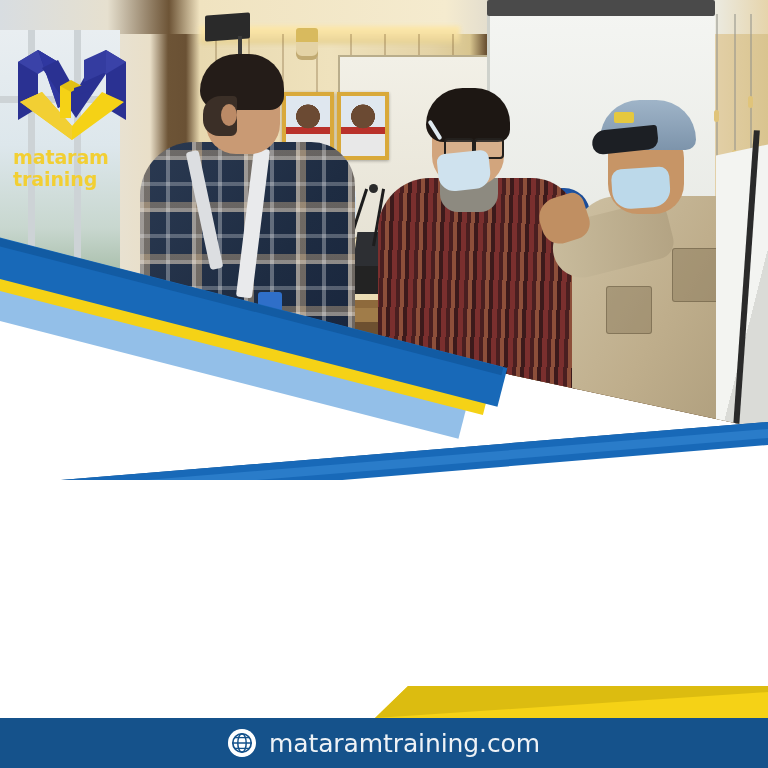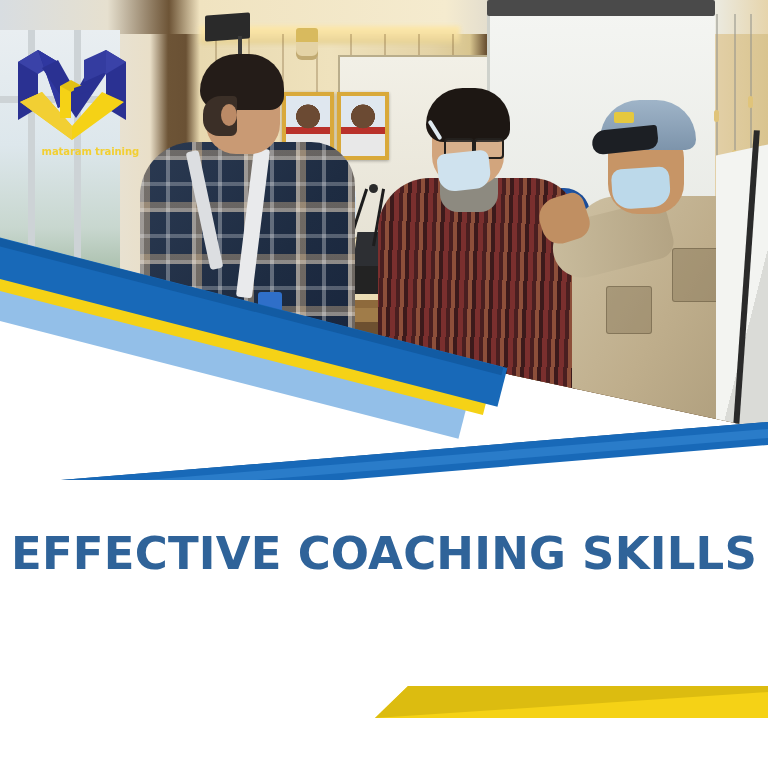--- a/index.html
+++ b/index.html
@@ -383,23 +383,23 @@
 
   
   .logo {
     position: absolute; left: 14px; top: 46px;
     width: 120px; height: 128px;
   }
   .logo-m { position: absolute; left: 0; top: 0; width: 114px; height: 96px; }
   .logo-text {
     position: absolute; left: -1px; top: 100px;
     width: 126px;
-    text-align: right;
+    text-align: left;
     color: #f2cf33;
-    font-size: 10px;
+    font-size: 19px;
     font-weight: 700;
     letter-spacing: -0.1px;
     font-family: "DejaVu Sans", sans-serif;
   }
 
   
   .title {
     position: absolute;
     left: 0; top: 396px;
     width: 768px;
@@ -605,19 +605,31 @@
       <polygon points="6,56 28,46 58,80 58,94" fill="#f2cf33"></polygon>
 
       <rect x="46" y="40" width="11" height="32" fill="#f5d216"></rect>
       <polygon points="46,40 57,34 68,40 57,46" fill="#e2c014"></polygon>
 
       <polygon points="60,42 78,36 78,44 60,50" fill="#2a3192"></polygon>
     </svg>
     <div class="logo-text">mataram training</div>
   </div>
 
-  <div class="subtitle">EFFECTIVE COACHING SKILLS</div>
 
   <div class="foot-yellow"></div>
   <div class="foot-yellow-dark"></div>
 
+  <div class="footer">
+    <span class="globe">
+      <svg viewBox="0 0 28 28" width="28" height="28">
+        <circle cx="14" cy="14" r="13.5" fill="#ffffff"></circle>
+        <circle cx="14" cy="14" r="9.2" fill="none" stroke="#15528b" stroke-width="1.7"></circle>
+        <ellipse cx="14" cy="14" rx="4.2" ry="9.2" fill="none" stroke="#15528b" stroke-width="1.5"></ellipse>
+        <line x1="4.8" y1="14" x2="23.2" y2="14" stroke="#15528b" stroke-width="1.5"></line>
+        <line x1="6.4" y1="8.6" x2="21.6" y2="8.6" stroke="#15528b" stroke-width="1.3"></line>
+        <line x1="6.4" y1="19.4" x2="21.6" y2="19.4" stroke="#15528b" stroke-width="1.3"></line>
+      </svg>
+    </span>
+    <span class="footer-url">mataramtraining.com</span>
+  </div>
 
 </div>
 
 </body></html>

